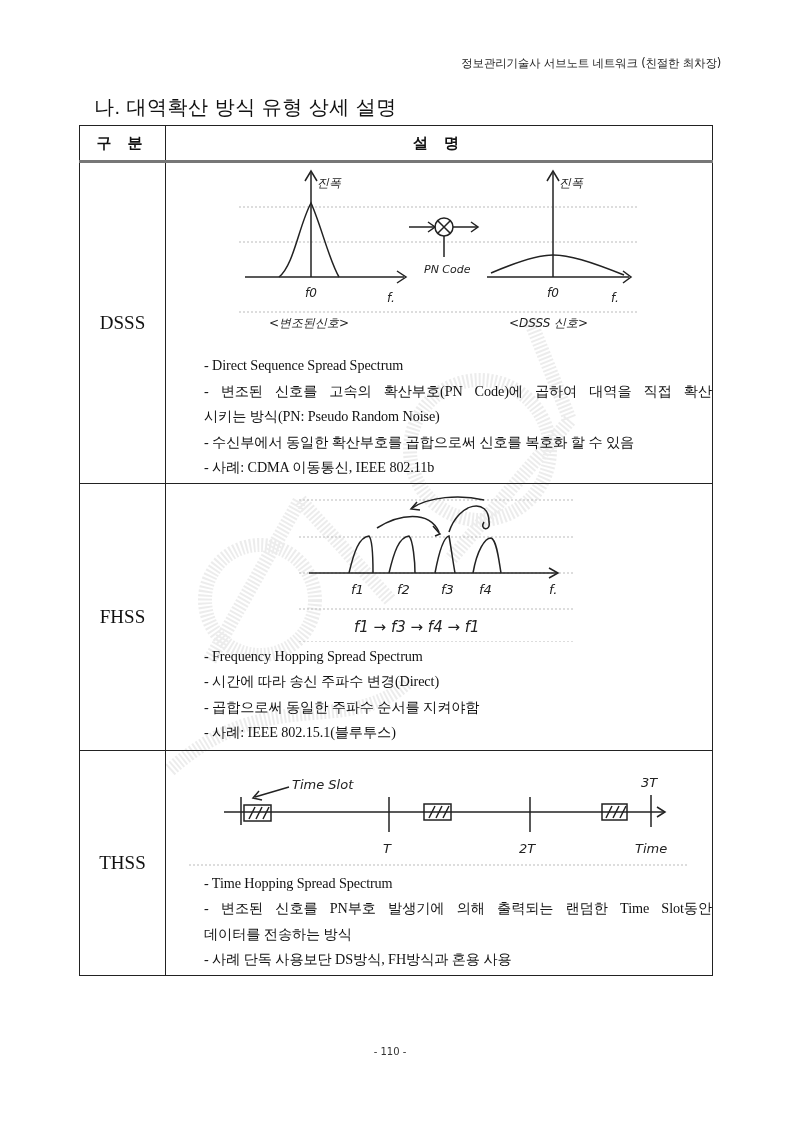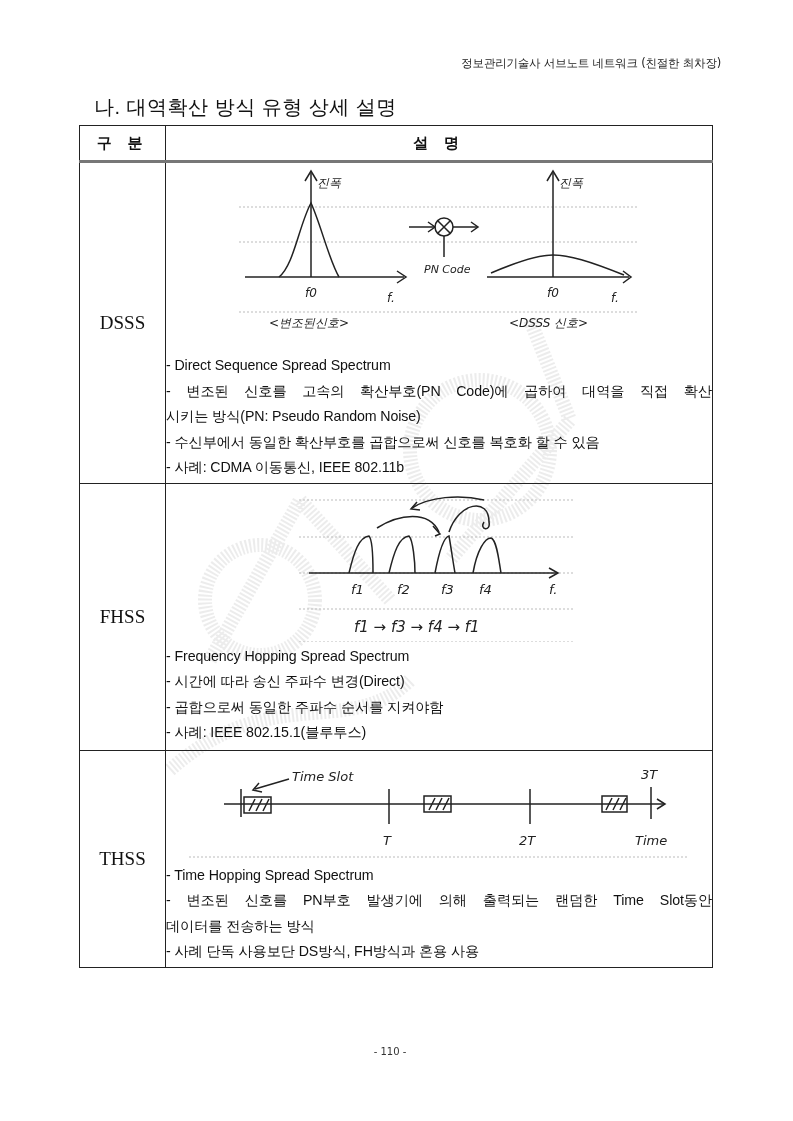--- a/index.html
+++ b/index.html
@@ -1,26 +1,26 @@
 <!DOCTYPE html>
 <html><head>
 <meta charset="utf-8">
 <style>
   html, body { margin:0; padding:0; }
   body { width:793px; height:1121px; background:#ffffff; position:relative; font-family:"DejaVu Serif", serif; color:#111; overflow:hidden; }
   .running-header { position:absolute; top:56px; right:72px; font-size:11.5px; font-family:"DejaVu Sans", sans-serif; color:#222; letter-spacing:-0.2px; }
   .section-title { position:absolute; top:94px; left:94px; font-size:20px; font-family:Liberation Sans, sans-serif; letter-spacing:0.5px; }
   table.main { position:absolute; top:125px; left:79px; width:634px; border-collapse:collapse; table-layout:fixed; }
   table.main td, table.main th { border:1.3px solid #222; padding:0; vertical-align:middle; }
-  th { height:34px; font-family:Liberation Serif, serif; font-weight:bold; font-size:15px; letter-spacing:6px; }
+  th { height:34px; font-family:Liberation Sans, sans-serif; font-weight:bold; font-size:15px; letter-spacing:6px; }
   tr.header-row th { border-bottom:3px solid #777; }
   td.label { text-align:center; font-family:"Liberation Serif", serif; font-size:19px; width:85px; }
   td.desc { padding:0 8px 0 6px; }
   .figure { position:relative; margin:0 auto; }
-  .lines { font-size:14.2px; line-height:25.5px; font-family:Liberation Sans, sans-serif; letter-spacing:-0.1px; }
+  .lines { font-size:14.2px; line-height:25.5px; font-family:Liberation Serif, serif; letter-spacing:-0.1px;margin-left:38px; }
   .lines div { white-space:nowrap; }
   .justify { text-align:justify; text-align-last:justify; white-space:normal !important; }
   .page-number { position:absolute; top:1046px; left:0; width:780px; text-align:center; font-family:"DejaVu Sans", sans-serif; font-size:10px; color:#333; }
   .hand { font-family:"DejaVu Sans", sans-serif; fill:#222; font-style:italic; }
   .watermark { position:absolute; left:150px; top:300px; width:500px; height:520px; pointer-events:none; opacity:0.18; }
 </style>
 </head>
 <body>
 
 <div class="running-header">정보관리기술사 서브노트 네트워크 (친절한 최차장)</div>
@@ -137,21 +137,21 @@
         <div>- 시간에 따라 송신 주파수 변경(Direct)</div>
         <div>- 곱합으로써 동일한 주파수 순서를 지켜야함</div>
         <div>- 사례: IEEE 802.15.1(블루투스)</div>
       </div>
     </td>
   </tr>
 
   <tr style="height:213px;">
     <td class="label">THSS</td>
     <td class="desc">
-      <div class="figure" style="width:500px;height:100px;margin-top:8px;">
+      <div class="figure" style="width:500px;height:100px;margin-top:16px;">
         <svg width="500" height="100" viewBox="0 0 500 100">
           <line x1="0" y1="98" x2="500" y2="98" stroke="#bbb" stroke-dasharray="2 2"></line>
           <g stroke="#222" stroke-width="1.5" fill="none">
             <line x1="35" y1="45" x2="475" y2="45"></line>
                 <path d="M468 40 L476 45 L468 50"></path>
             <line x1="52" y1="30" x2="52" y2="58"></line>
             <line x1="200" y1="30" x2="200" y2="65"></line>
             <line x1="341" y1="30" x2="341" y2="65"></line>
             <line x1="462" y1="28" x2="462" y2="60"></line>
             <rect x="55" y="38" width="27" height="16"></rect>

